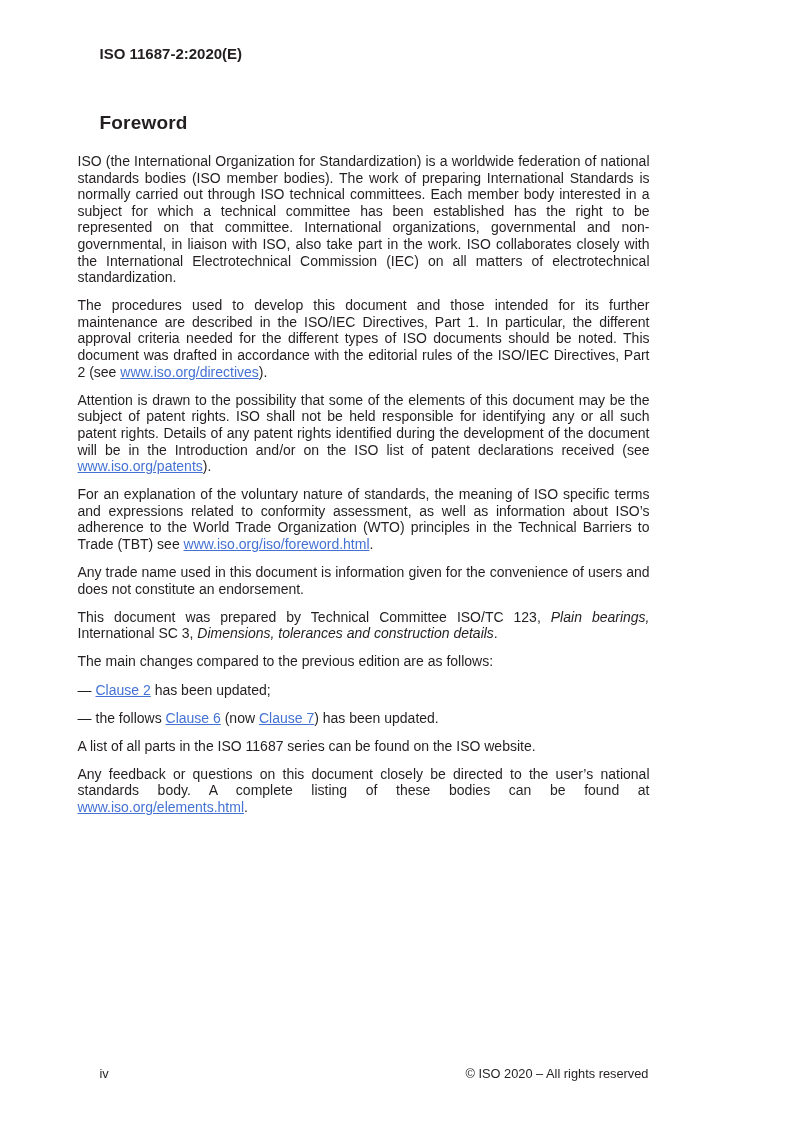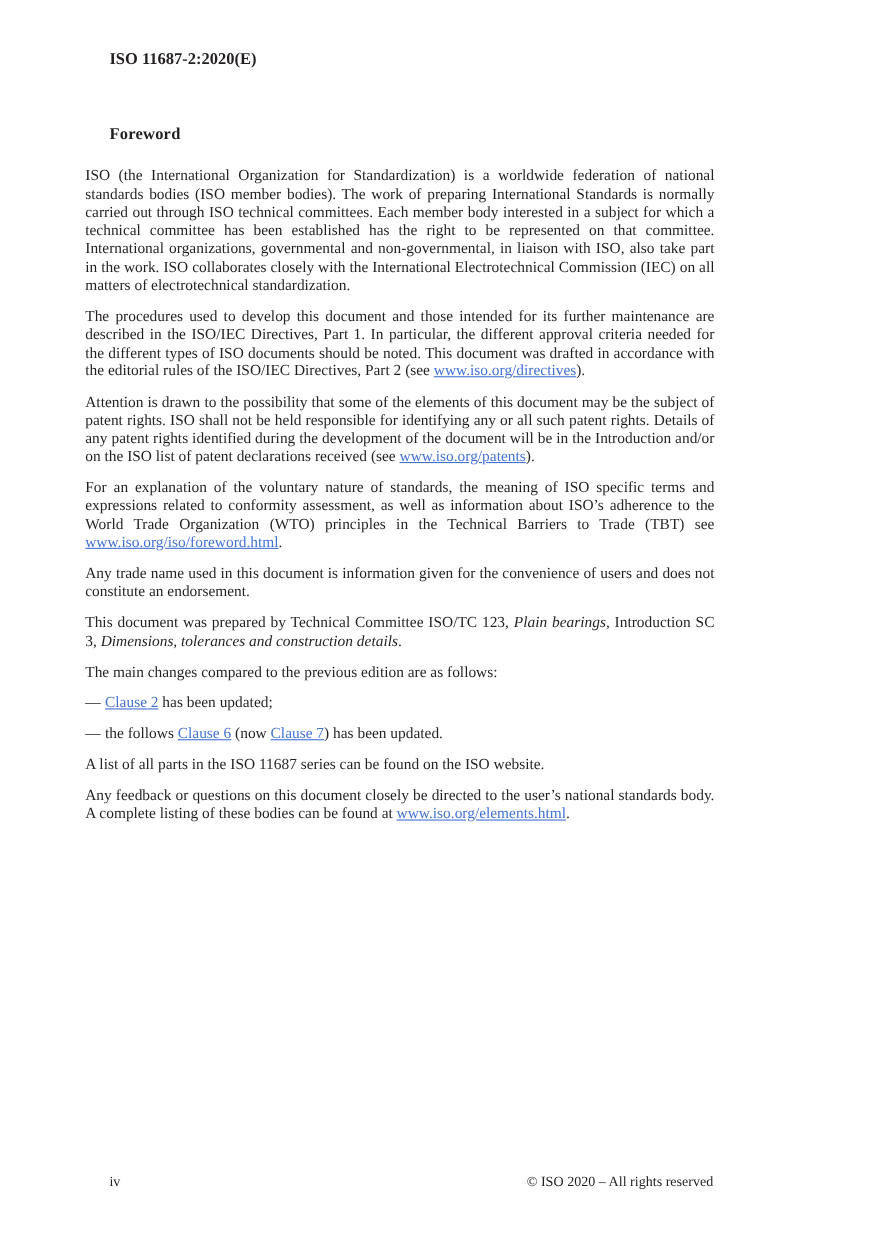--- a/index.html
+++ b/index.html
@@ -5,34 +5,34 @@
   :root{
     --ink:#231f20;
     --link:#4472d4;
   }
   html,body{margin:0;padding:0;background:#ffffff;}
   .page{
     position:relative;
     width:694px;
     height:1122px;
     background:#ffffff;
-    font-family:Liberation Serif, serif;
+    font-family:Liberation Sans, sans-serif;
     color:var(--ink);
     overflow:hidden;
     margin:0 auto;
   }
   .running-header{
     margin:45px 93px 0 50px;
     font-weight:bold;
     font-size:15px;
     line-height:18px;
   }
   .title{
     margin:46px 93px 0 50px;
-    font-size:15px;
+    font-size:19px;
     line-height:27px;
     font-weight:bold;
     letter-spacing:0.2px;
   }
   .body-text{
     margin:17px 94px 0 28px;
     font-size:14px;
     line-height:16.6px;
     text-align:justify;
   }
@@ -68,21 +68,21 @@
   <div class="running-header">ISO 11687-2:2020(E)</div>
 
   <h1 class="title">Foreword</h1>
 
   <main class="body-text">
       <p><span>ISO (the International Organization for Standardization) is a worldwide federation of national standards bodies (ISO member bodies). The work of preparing International Standards is normally carried out through ISO technical committees. Each member body interested in a subject for which a technical committee has been established has the right to be represented on that committee. International organizations, governmental and non-governmental, in liaison with ISO, also take part in the work. ISO collaborates closely with the International Electrotechnical Commission (IEC) on all matters of electrotechnical standardization.</span></p>
       <p><span>The procedures used to develop this document and those intended for its further maintenance are described in the ISO/IEC Directives, Part 1. In particular, the different approval criteria needed for the different types of ISO documents should be noted. This document was drafted in accordance with the editorial rules of the ISO/IEC Directives, Part 2 (see </span><a href="#" class="link">www.iso.org/directives</a><span>).</span></p>
       <p><span>Attention is drawn to the possibility that some of the elements of this document may be the subject of patent rights. ISO shall not be held responsible for identifying any or all such patent rights. Details of any patent rights identified during the development of the document will be in the Introduction and/or on the ISO list of patent declarations received (see </span><a href="#" class="link">www.iso.org/patents</a><span>).</span></p>
       <p><span>For an explanation of the voluntary nature of standards, the meaning of ISO specific terms and expressions related to conformity assessment, as well as information about ISO’s adherence to the World Trade Organization (WTO) principles in the Technical Barriers to Trade (TBT) see </span><a href="#" class="link">www.iso.org/iso/foreword.html</a><span>.</span></p>
       <p><span>Any trade name used in this document is information given for the convenience of users and does not constitute an endorsement.</span></p>
-      <p><span>This document was prepared by Technical Committee ISO/TC 123, </span><em>Plain bearings,</em><span> Introduction SC 3, </span><em>Dimensions, tolerances and construction details</em><span>.</span></p>
+      <p><span>This document was prepared by Technical Committee ISO/TC 123, </span><em>Plain bearings,</em><span> International SC 3, </span><em>Dimensions, tolerances and construction details</em><span>.</span></p>
       <p><span>The main changes compared to the previous edition are as follows:</span></p>
       <div class="list-item">
         <span class="marker">—</span>
         <span class="li-content"><a href="#" class="link">Clause 2</a><span> has been updated;</span></span>
       </div>
       <div class="list-item">
         <span class="marker">—</span>
         <span class="li-content"><span>the follows </span><a href="#" class="link">Clause 6</a><span> (now </span><a href="#" class="link">Clause 7</a><span>) has been updated.</span></span>
       </div>
       <p><span>A list of all parts in the ISO 11687 series can be found on the ISO website.</span></p>

